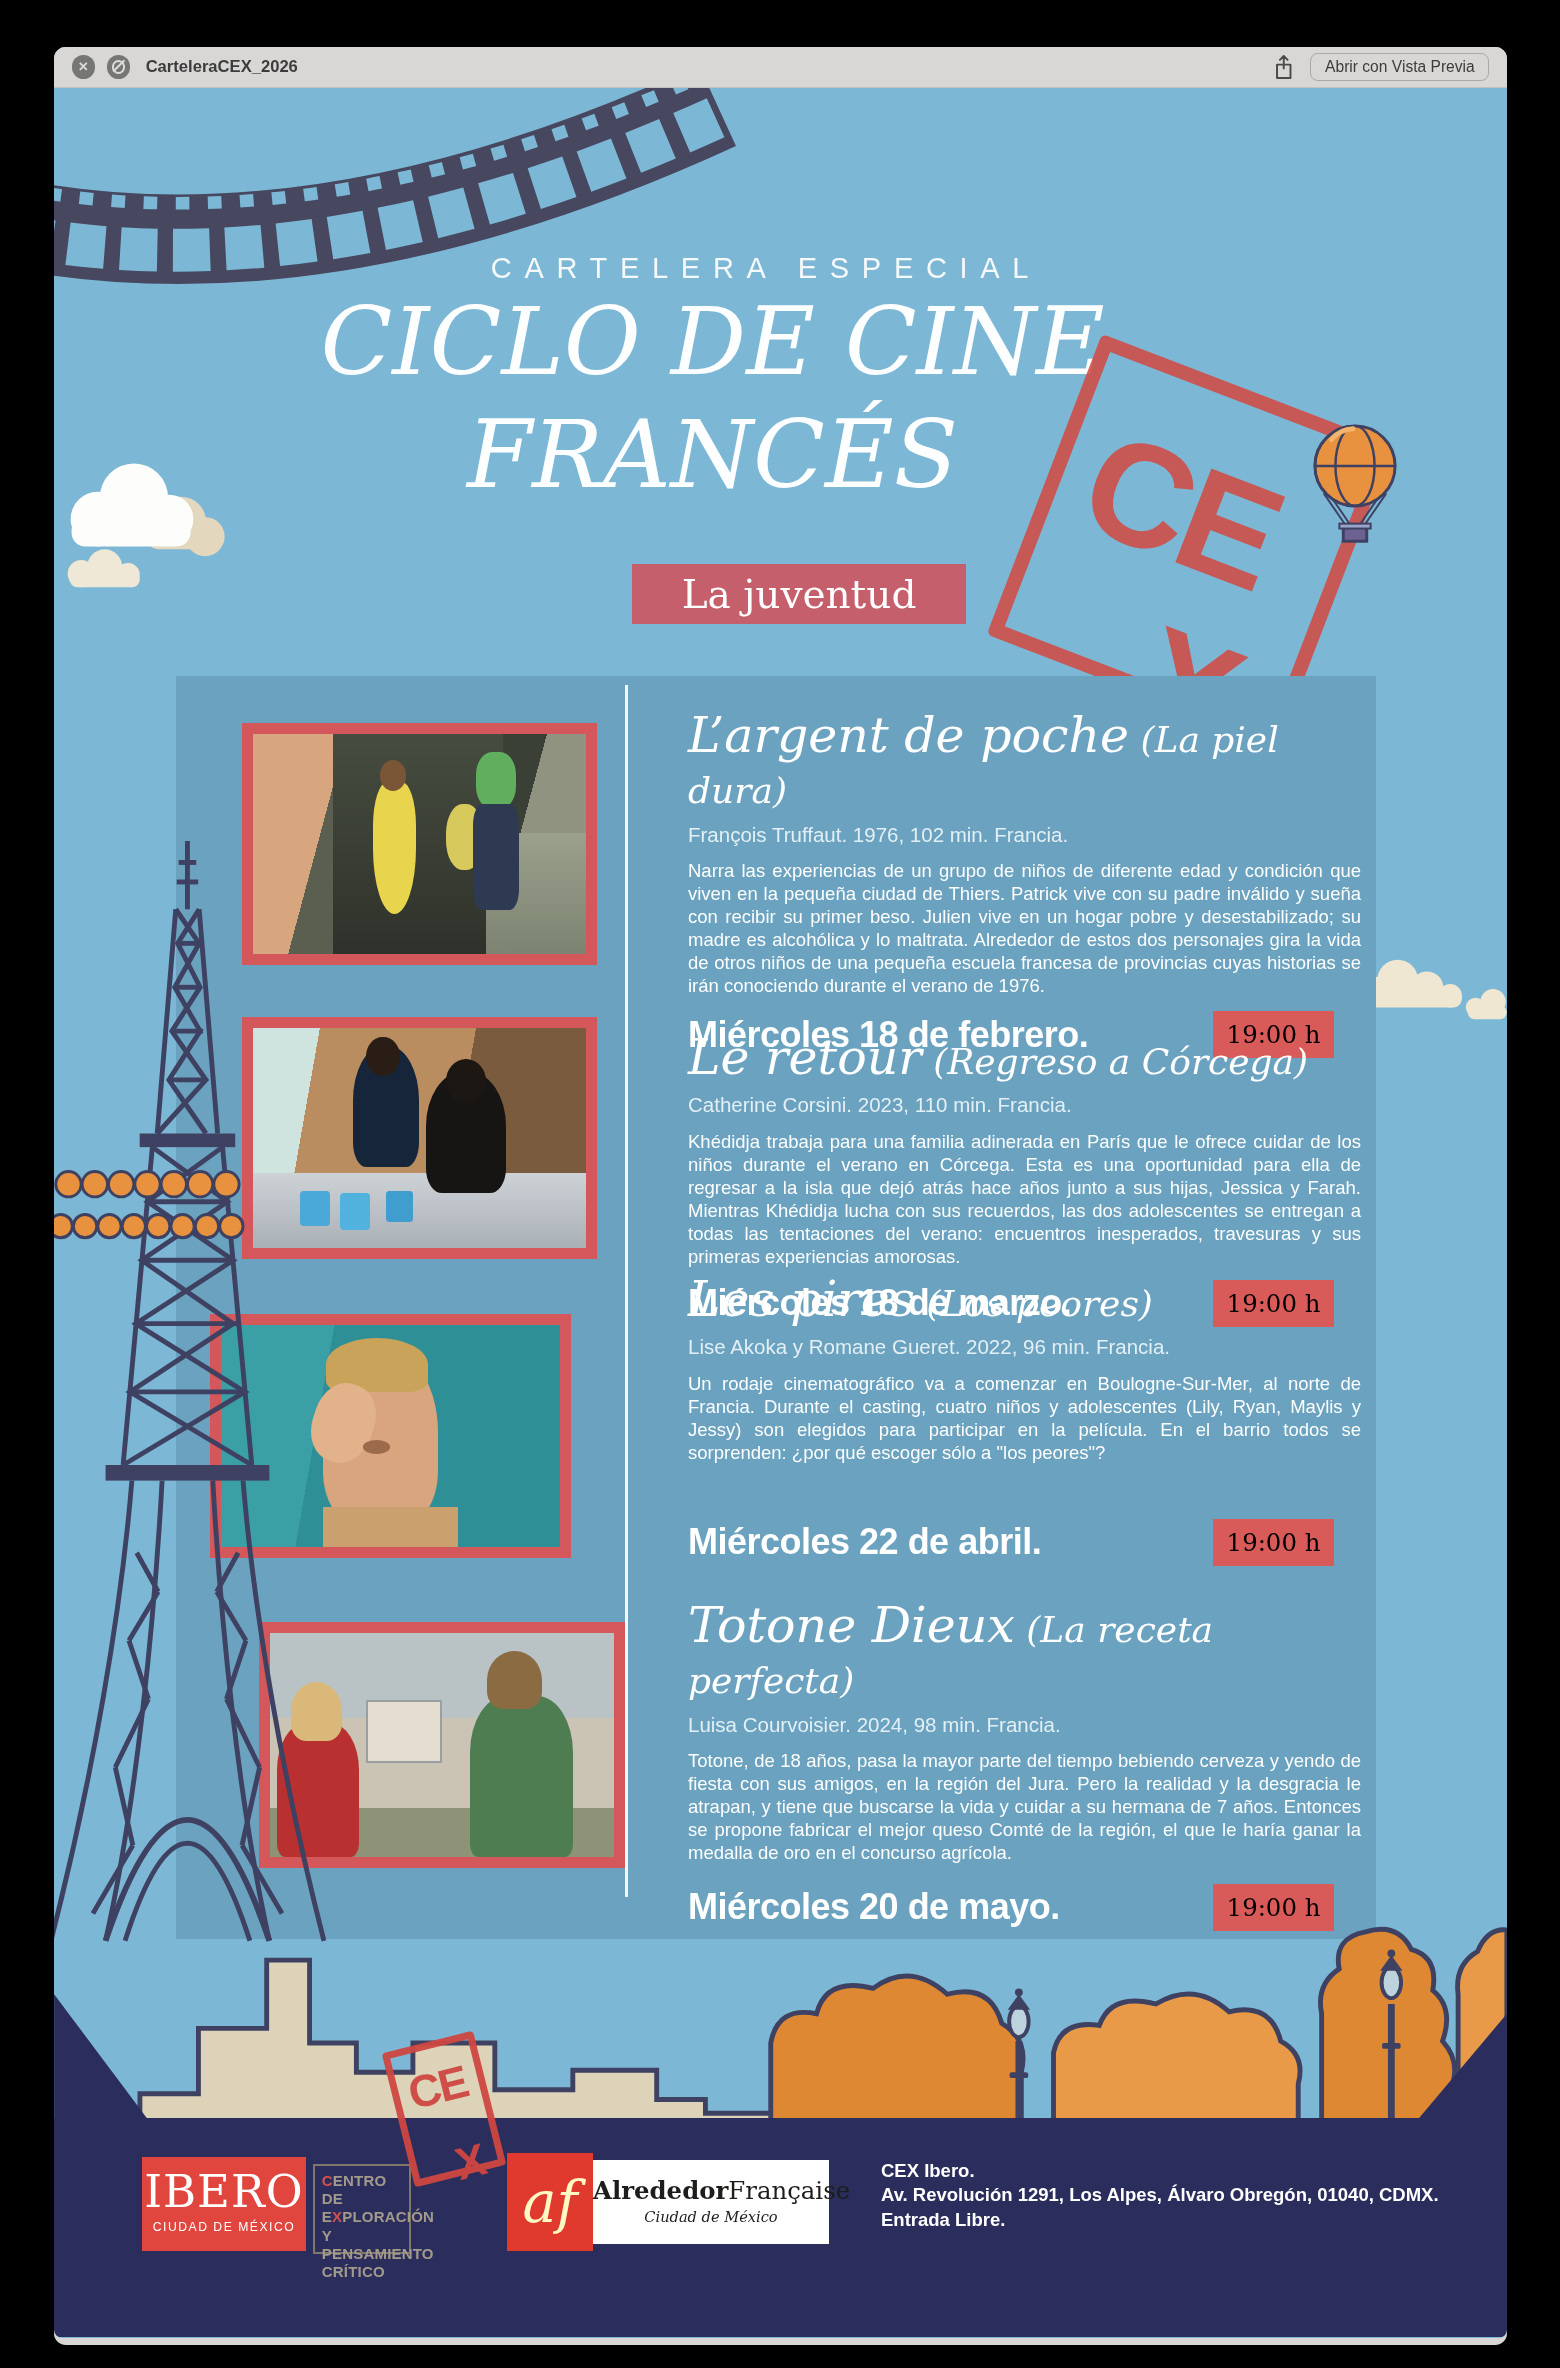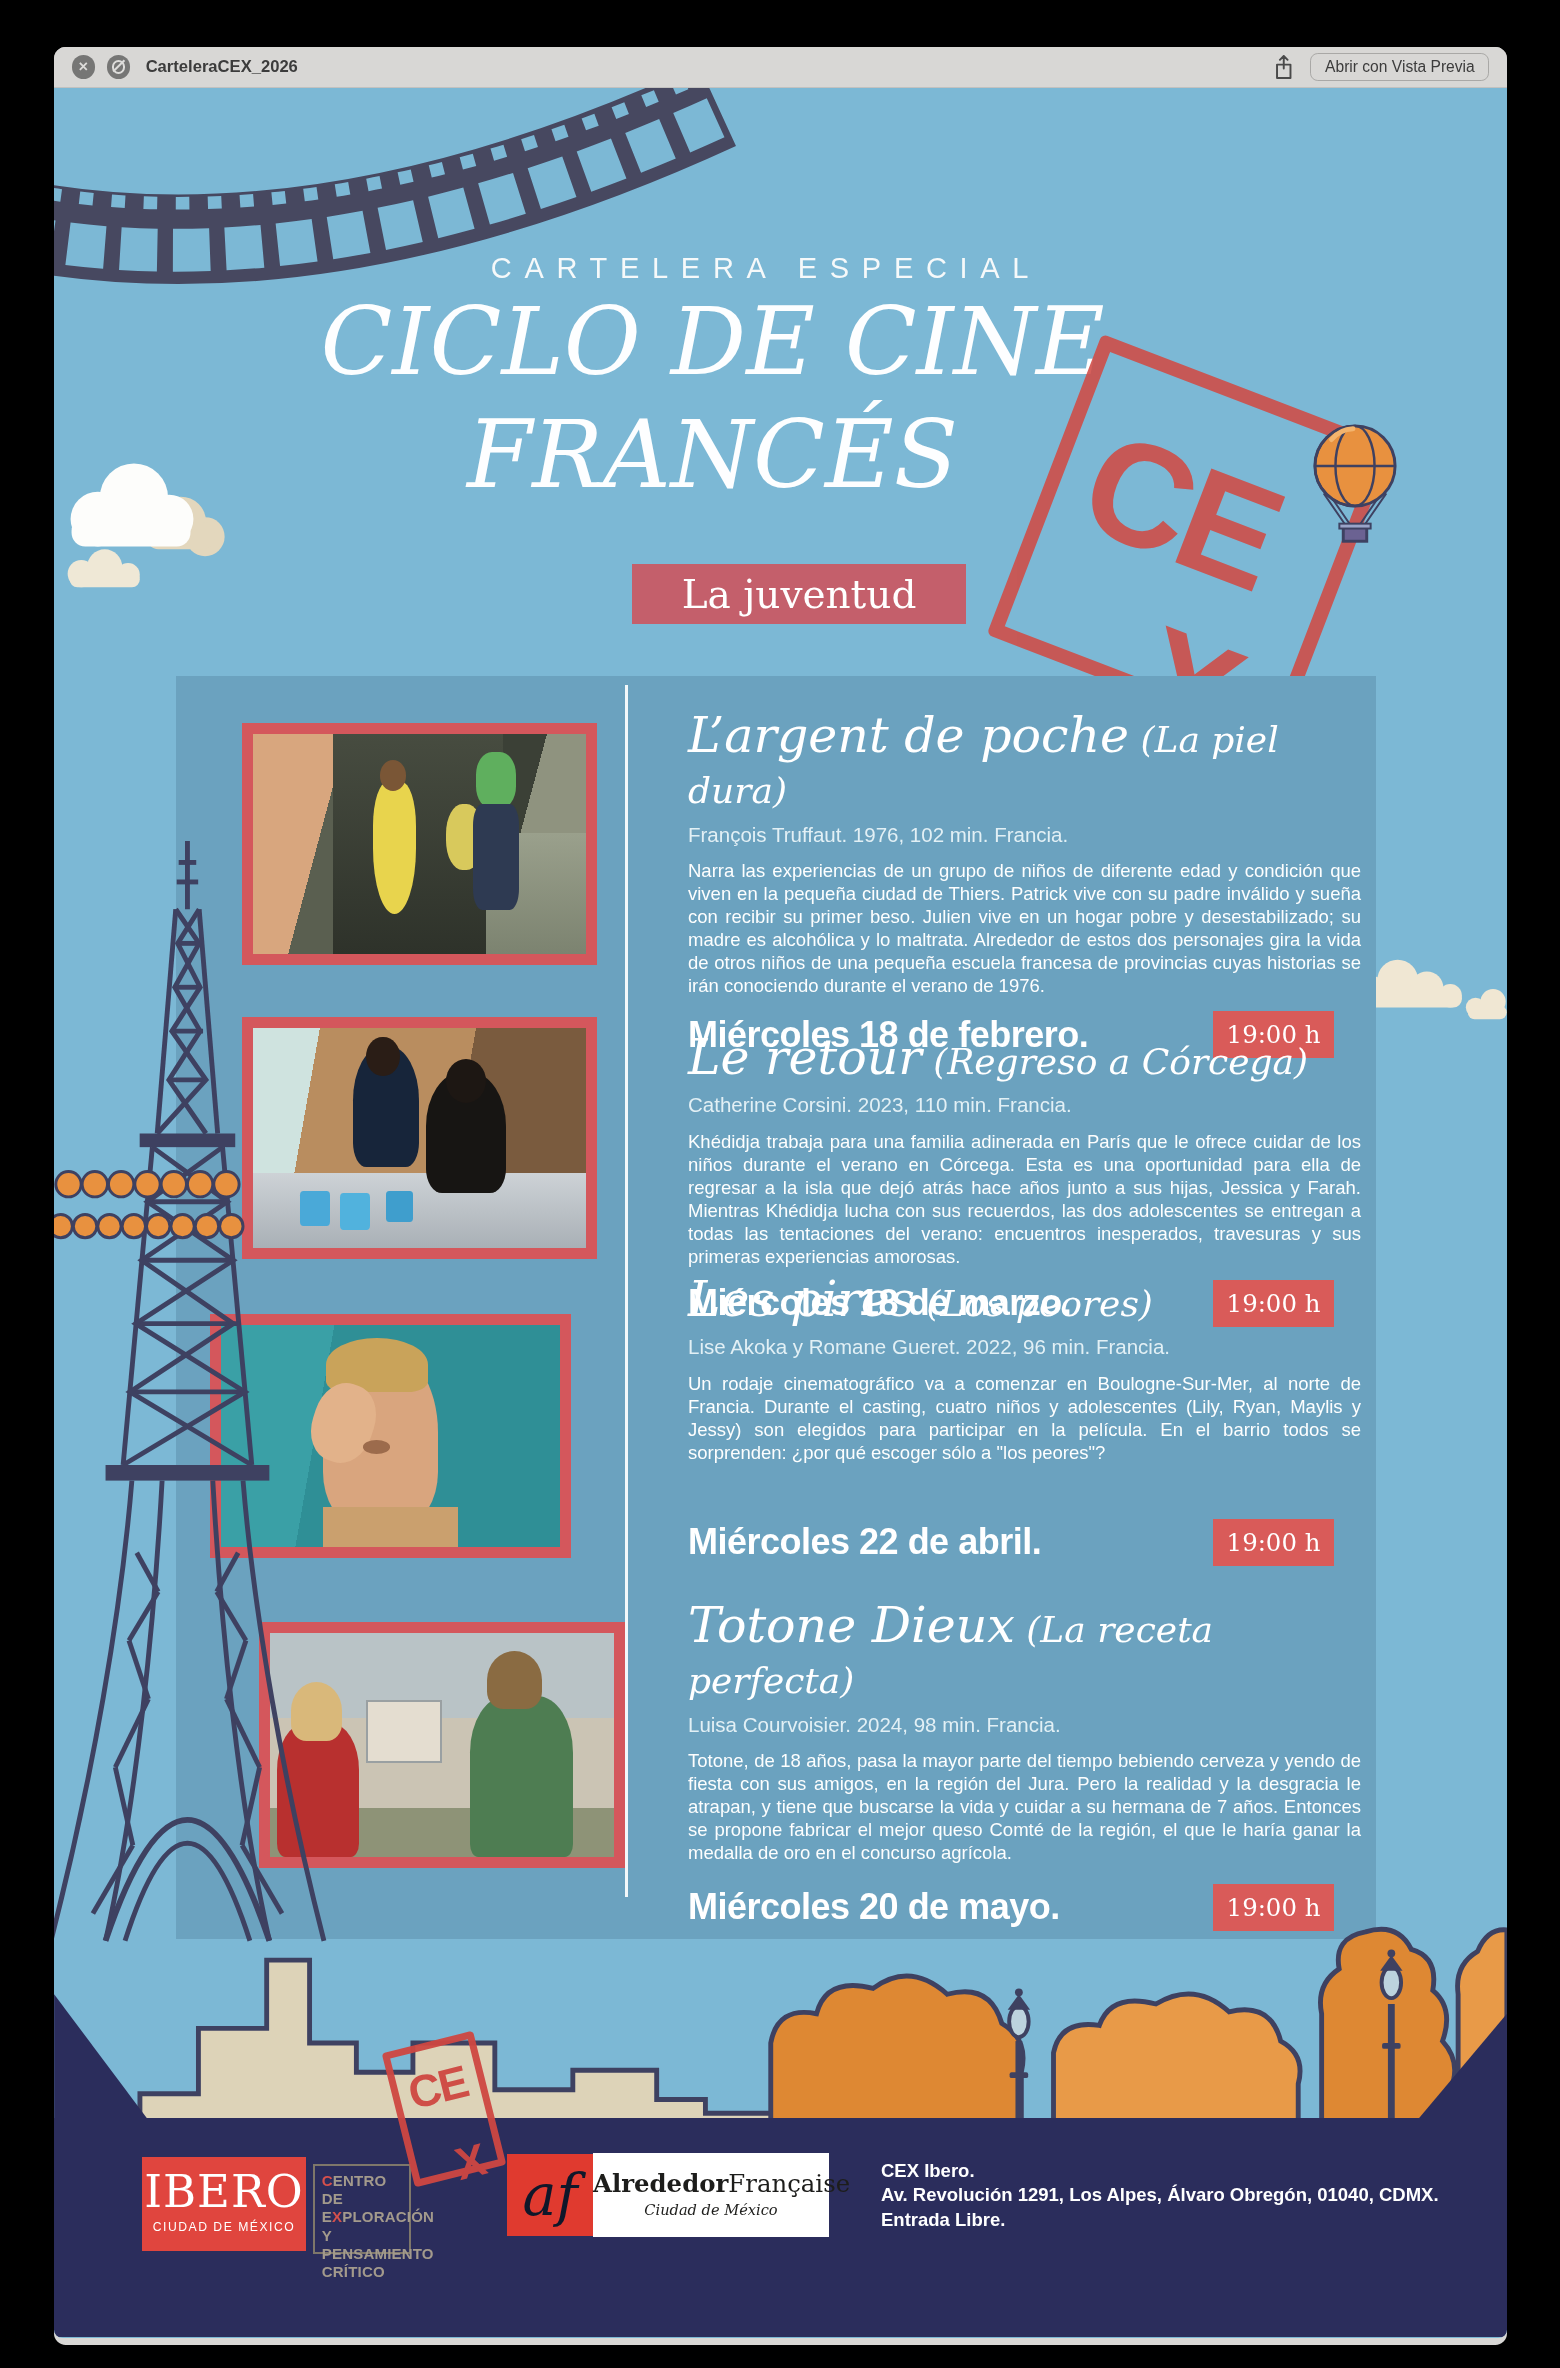--- a/index.html
+++ b/index.html
@@ -57,34 +57,34 @@
 
   
   .ftext{left:634px;width:673px;color:#fff;}
   .f1{top:622px;} .f2{top:944px;} .f3{top:1186px;} .f4{top:1512px;}
   .ftitle{font-family:"DejaVu Serif","Liberation Serif",serif;font-style:italic;font-size:49px;line-height:1.05;color:#fff;}
   .ftitle .alt{font-size:36px;}
   .fmeta{margin-top:9.8px;font-size:20.5px;color:rgba(237,246,250,.92);font-weight:400;}
   .fdesc{margin-top:12.7px;font-size:18.5px;line-height:23px;text-align:justify;font-weight:500;color:#fdfefe;}
   .daterow{display:flex;align-items:center;width:100%;}
   .fdate{font-size:36px;font-weight:700;letter-spacing:-0.5px;}
-  .badge{margin-left:auto;margin-right:27px;width:121px;height:47px;background:#d95b59;color:#ffffff;
+  .badge{margin-left:auto;margin-right:27px;width:121px;height:47px;background:#d95b59;color:#000000;
     font-family:"DejaVu Serif","Liberation Serif",serif;font-size:24.4px;display:flex;align-items:center;justify-content:center;}
   .mt1{margin-top:13.7px;} .mt2{margin-top:11.7px;} .mt3{margin-top:55px;} .mt4{margin-top:19.5px;}
 
   
   .footer{left:0;top:2030px;width:1453px;height:219px;background:#2b2d5c;z-index:5;}
   .ibero{position:absolute;left:88px;top:39px;width:164px;height:94px;background:#e0453e;color:#fff;text-align:center;padding-top:9.8px;}
   .ibero .n{font-family:"DejaVu Serif","Liberation Serif",serif;font-size:45px;line-height:49px;letter-spacing:1px;}
   .ibero .s{font-size:12.2px;letter-spacing:1.5px;margin-top:3.9px;}
   .cexbox{position:absolute;left:259px;top:46px;width:98px;height:90px;border:2px solid #7e776a;
     padding:5.9px 0 0 6.8px;font-size:15px;font-weight:700;line-height:1.22;color:#a39a8c;letter-spacing:0.2px;}
   .cexbox .r{color:#d5504c;}
   .aflogo{position:absolute;left:453px;top:35px;display:flex;align-items:center;}
-  .afred{width:86px;height:82px;background:#e03a2f;color:#0f172a;display:flex;align-items:center;justify-content:center;
+  .afred{width:86px;height:98px;background:#e03a2f;color:#fef9c3;display:flex;align-items:center;justify-content:center;
     font-family:"DejaVu Serif","Liberation Serif",serif;font-style:italic;font-size:57px;}
   .afwhite{width:236px;height:84px;background:#fff;color:#1d1d1b;text-align:center;padding-top:15.6px;}
   .afwhite .l1{font-family:"DejaVu Serif","Liberation Serif",serif;font-size:24.4px;}
   .afwhite .l1 b{font-weight:700;}
   .afwhite .l2{font-family:"DejaVu Serif","Liberation Serif",serif;font-style:italic;font-size:14.6px;margin-top:3.9px;}
   .finfo{position:absolute;left:827px;top:41px;color:#fff;font-size:18.5px;font-weight:700;line-height:24.4px;}
 </style>
 </head>
 <body>
 

